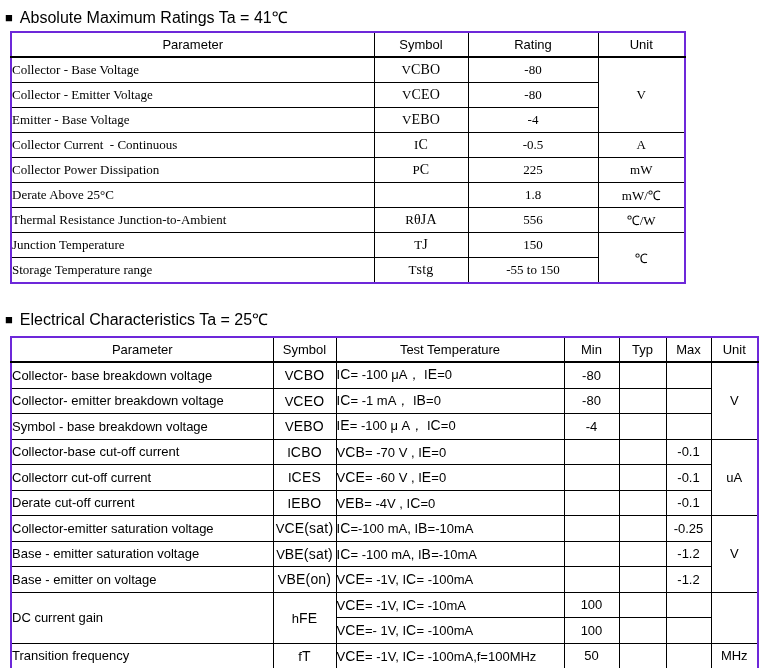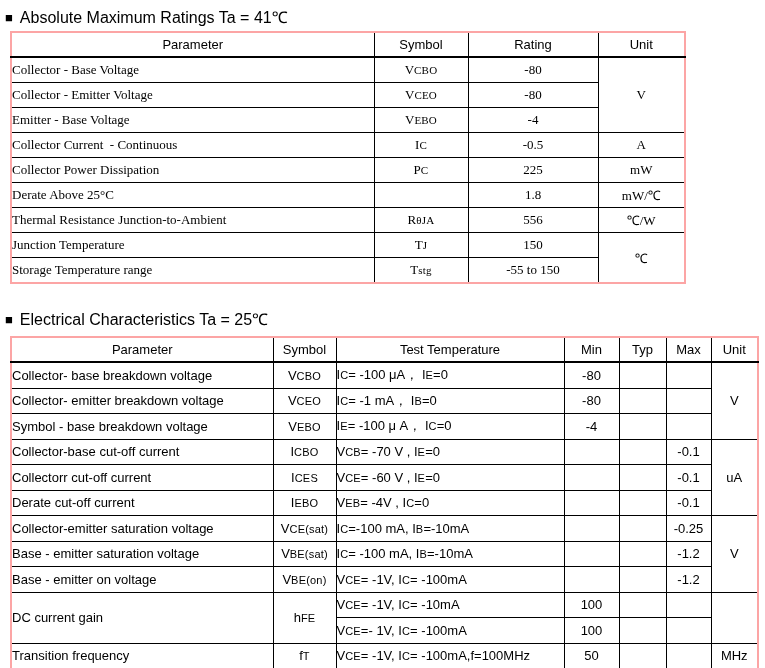--- a/index.html
+++ b/index.html
@@ -6,29 +6,29 @@
   body {
     width:765px; height:668px; background:#ffffff; color:#000000;
     font-family:"Liberation Sans", sans-serif; position:relative; overflow:hidden;
   }
   .section-title {
     position:absolute; left:5px; font-size:16px; color:#000;
     display:flex; align-items:center; white-space:pre;
   }
   .bullet { font-size:13px; margin-right:7px; }
   .tbl-wrap { position:absolute; left:10px; }
-  table.ds { border-collapse:collapse; table-layout:fixed; border:2px solid #fca5a5; }
+  table.ds { border-collapse:collapse; table-layout:fixed; border:2px solid #6d28d9; }
   table.ds th, table.ds td {
     border:1px solid #000; font-size:13px; padding:0;
     overflow:hidden; white-space:pre; vertical-align:middle;
   }
   table.ds thead th { border-bottom:2px solid #000; font-weight:400; text-align:center; }
   td.cl { text-align:left; padding-left:8px; }
   td.cc { text-align:center; }
-  .sub { font-size:11px; letter-spacing:0.2px; }
+  .sub { font-size:14px; letter-spacing:0.2px; }
   .t1 th { height:23px; }
   .t1 td { height:24px;font-family:Liberation Serif, serif; }
   .t2 th { height:23px; }
   .t2 td { height:24.5px; }
 </style>
 </head>
 <body>
 
 <div class="section-title" style="top:6px;">
   <span class="bullet">■</span>

